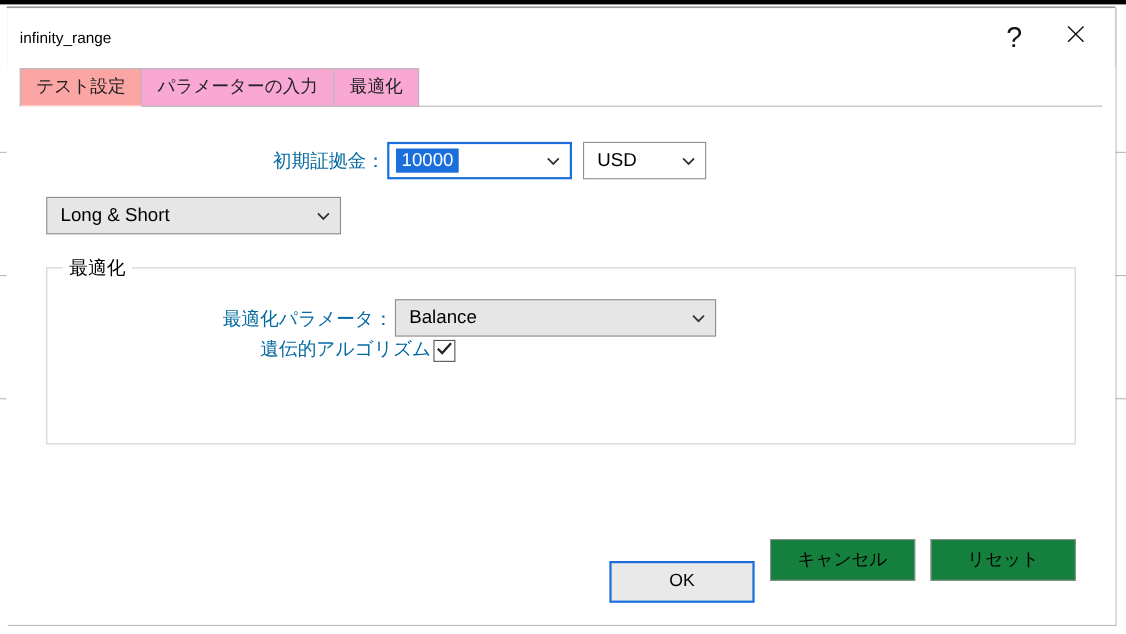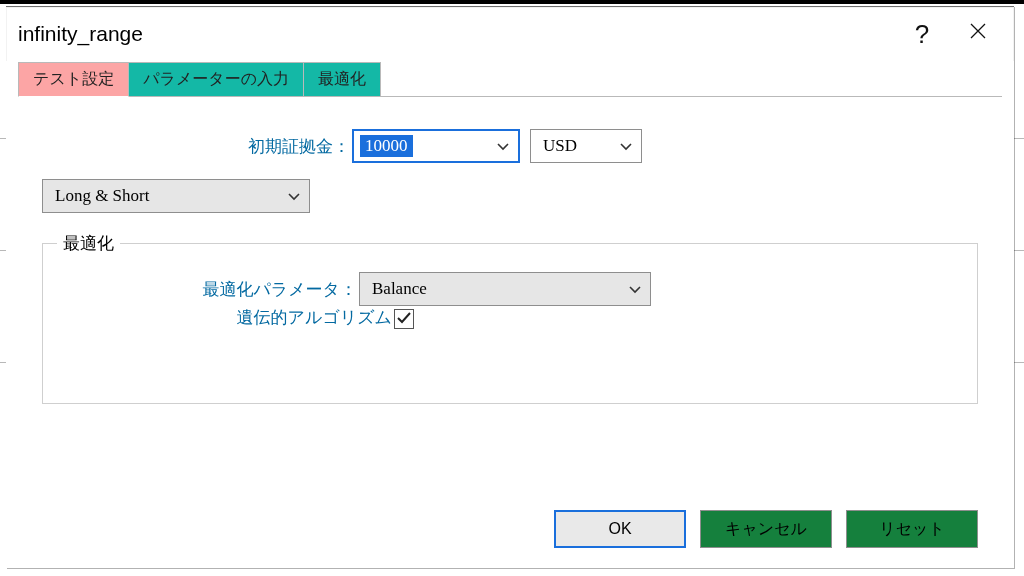--- a/index.html
+++ b/index.html
@@ -35,21 +35,21 @@
     flex-direction: column;
   }
   .titlebar {
     height: 54px;
     display: flex;
     align-items: center;
     padding: 0 8px 0 12px;
   }
   .titlebar .title {
     flex: 1;
-    font-size: 21px;
+    font-size: 14px;
     color: #000;
   }
   .tb-btn {
     width: 56px; height: 44px;
     display: flex; align-items: center; justify-content: center;
     font-size: 22px;
     color: #111;
   }
   .tb-btn svg { width: 20px; height: 20px; stroke: #111; stroke-width: 1.3; fill: none; }
   .tb-help { font-size: 26px; font-weight: 500; }
@@ -76,21 +76,21 @@
     height: 1px;
     background: #b9b9b9;
     z-index: 0;
   }
   .tab {
     position: relative;
     z-index: 1;
     padding: 6px 14px 6px 14px;
     border: 1px solid #b9b9b9;
     border-bottom: 1px solid #b9b9b9;
-    background: #14b8a6;
+    background: #f9a8d4;
     margin-right: -1px;
     font-size: 16px;
     color: #222;
     cursor: pointer;
   }
   .tab.active {
     background: #fca5a5;
     border-bottom: 1px solid #fff;
     z-index: 2;
   }
@@ -119,21 +119,20 @@
   .combo {
     position: relative;
     height: 34px;
     border: 1px solid #8e8e8e;
     background: #e6e6e6;
     display: flex;
     align-items: center;
     padding: 0 30px 0 12px;
     font-size: 17px;
     cursor: pointer;
-    font-family: Liberation Serif, serif;
   }
   .combo.editable {
     border: 2px solid #1a6fdc;
     background: #fff;
     padding-left: 6px;
   }
   .combo .sel {
     display: inline-block;
   }
   .combo.editable .sel {
@@ -189,20 +188,21 @@
     height: 38px;
     display: flex; align-items: center; justify-content: center;
     border: 1px solid #8e8e8e;
     background: #15803d;
     font-size: 16px;
     cursor: pointer;
   }
   .btn.primary {
     border: 2px solid #1a6fdc;
     background: #e9e9e9;
+    margin-top: 20px;
   }
 </style>
 </head>
 <body>
 
 <div class="bg-app">
   <div class="bg-grid-line" style="top:134px"></div>
   <div class="bg-grid-line" style="top:246px"></div>
   <div class="bg-grid-line" style="top:358px"></div>
 </div>

